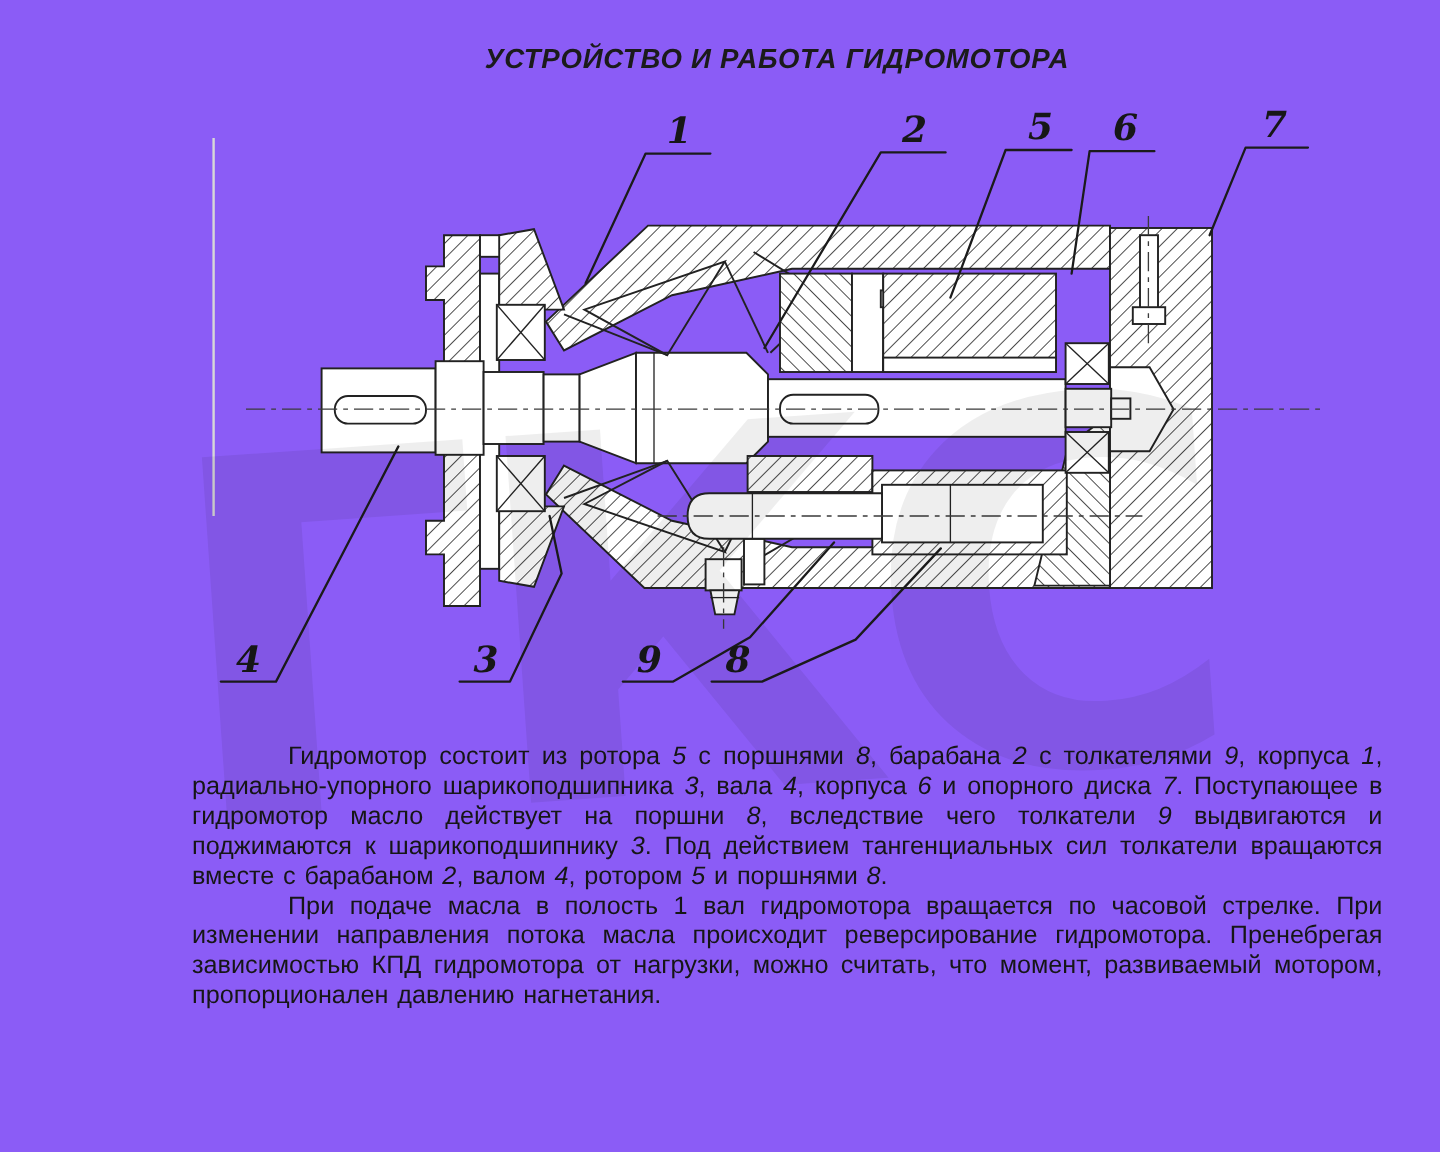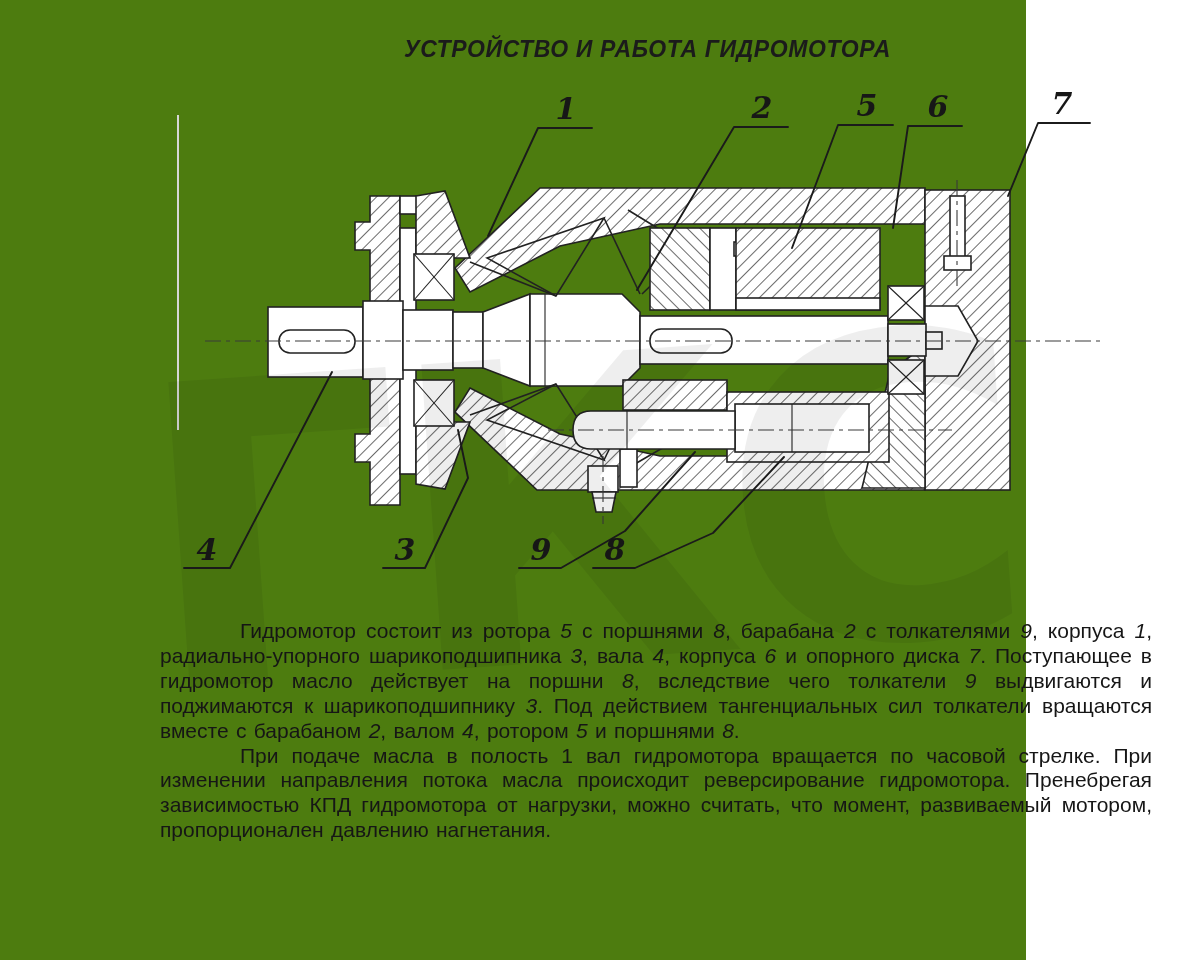--- a/index.html
+++ b/index.html
@@ -1,18 +1,18 @@
 <!DOCTYPE html>
 <html><head>
 <meta charset="utf-8">
 <style>
   html,body{margin:0;padding:0;}
   body{width:1200px;height:960px;background:#ffffff;position:relative;overflow:hidden;
        font-family:"Liberation Sans",sans-serif;}
-  .page{position:absolute;inset:0;width:1026px;height:960px;background:#4d7c0f;}
+  .page{position:absolute;inset:0;width:1200px;height:960px;background:#8b5cf6;}
 
   .title{position:absolute;top:36px;left:0;width:1200px;text-align:center;
          padding-left:95px;box-sizing:border-box;
          font:italic 700 23px/1.2 "Liberation Sans",sans-serif;
          letter-spacing:.6px;color:#1b1b1b;z-index:3;}
 
   .figure-svg{position:absolute;inset:0;z-index:2;}
 
   .body-text{position:absolute;left:160px;top:619px;width:992px;z-index:3;color:#161616;}
   .body-text p{margin:0;text-align:justify;text-indent:80px;

